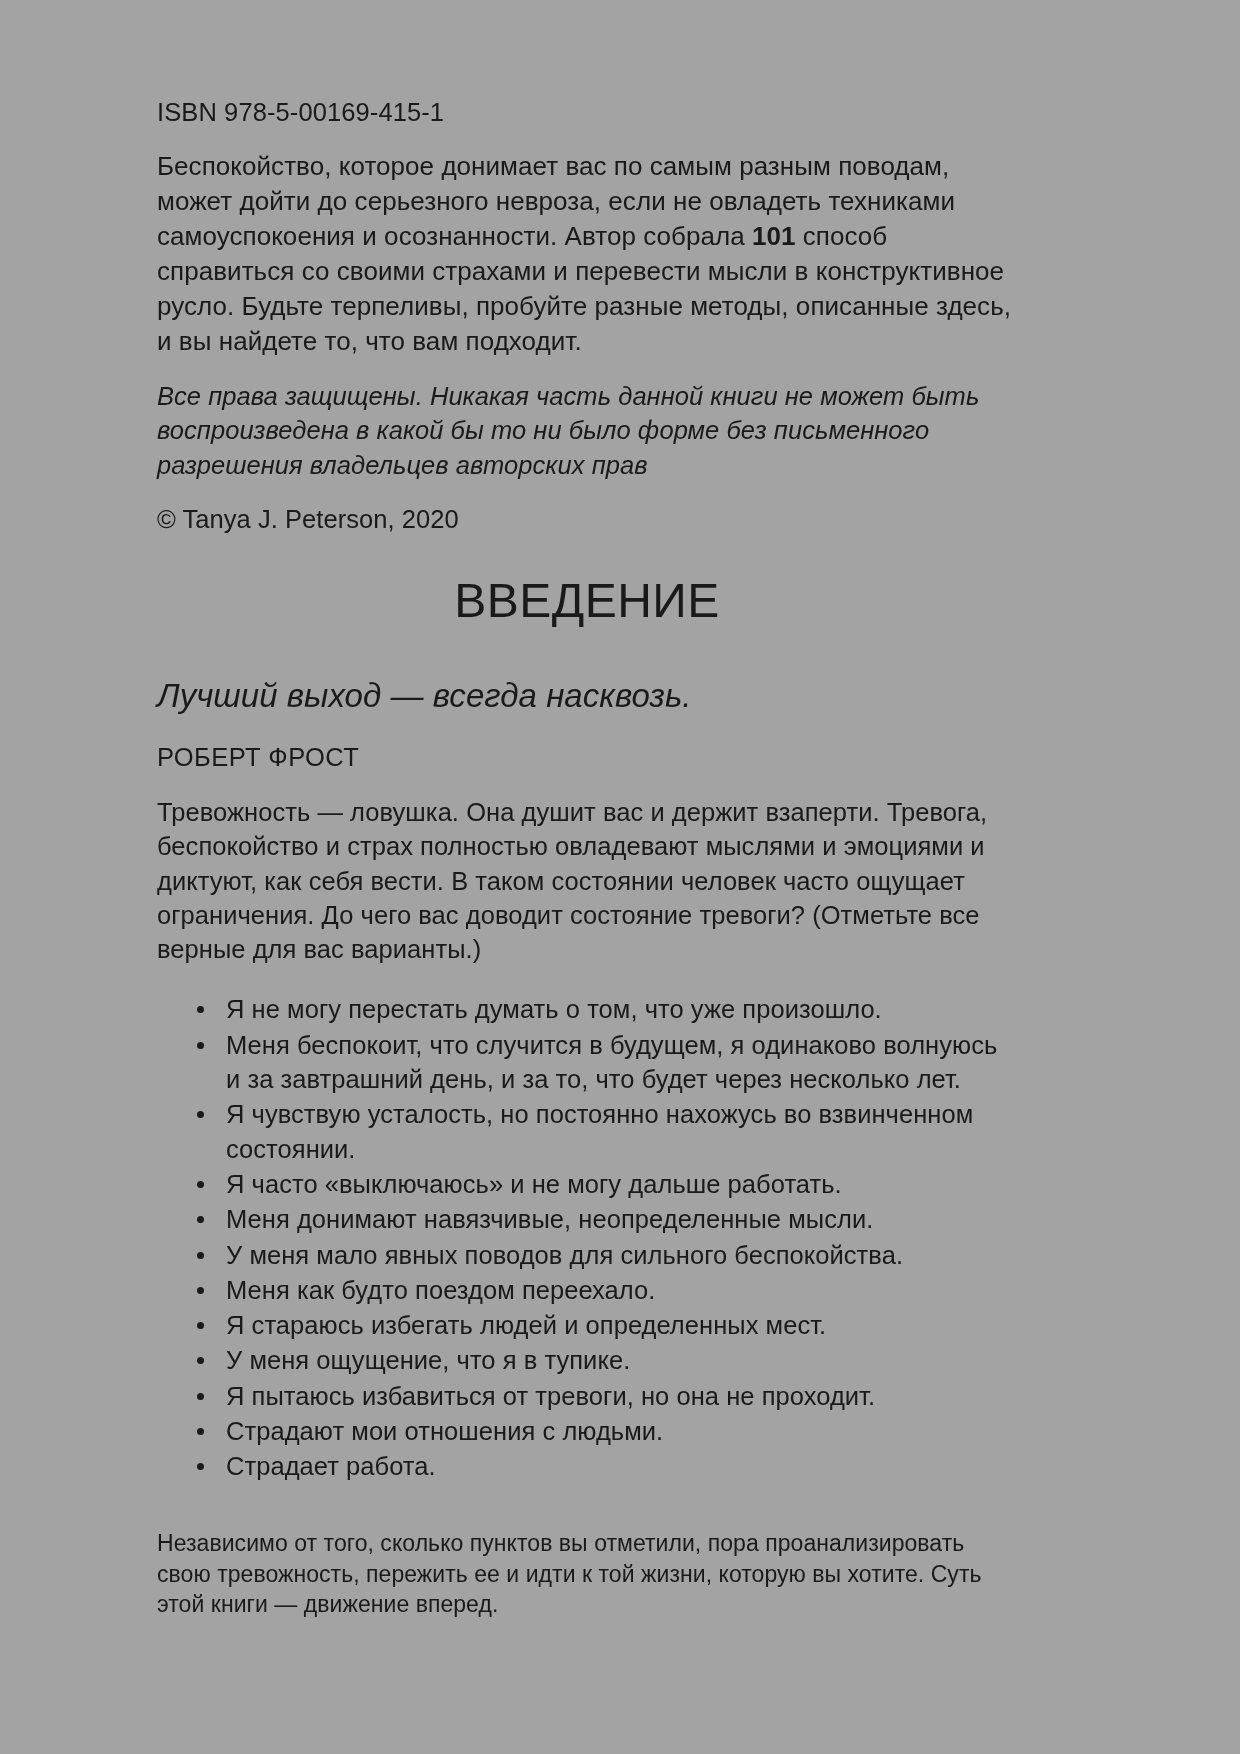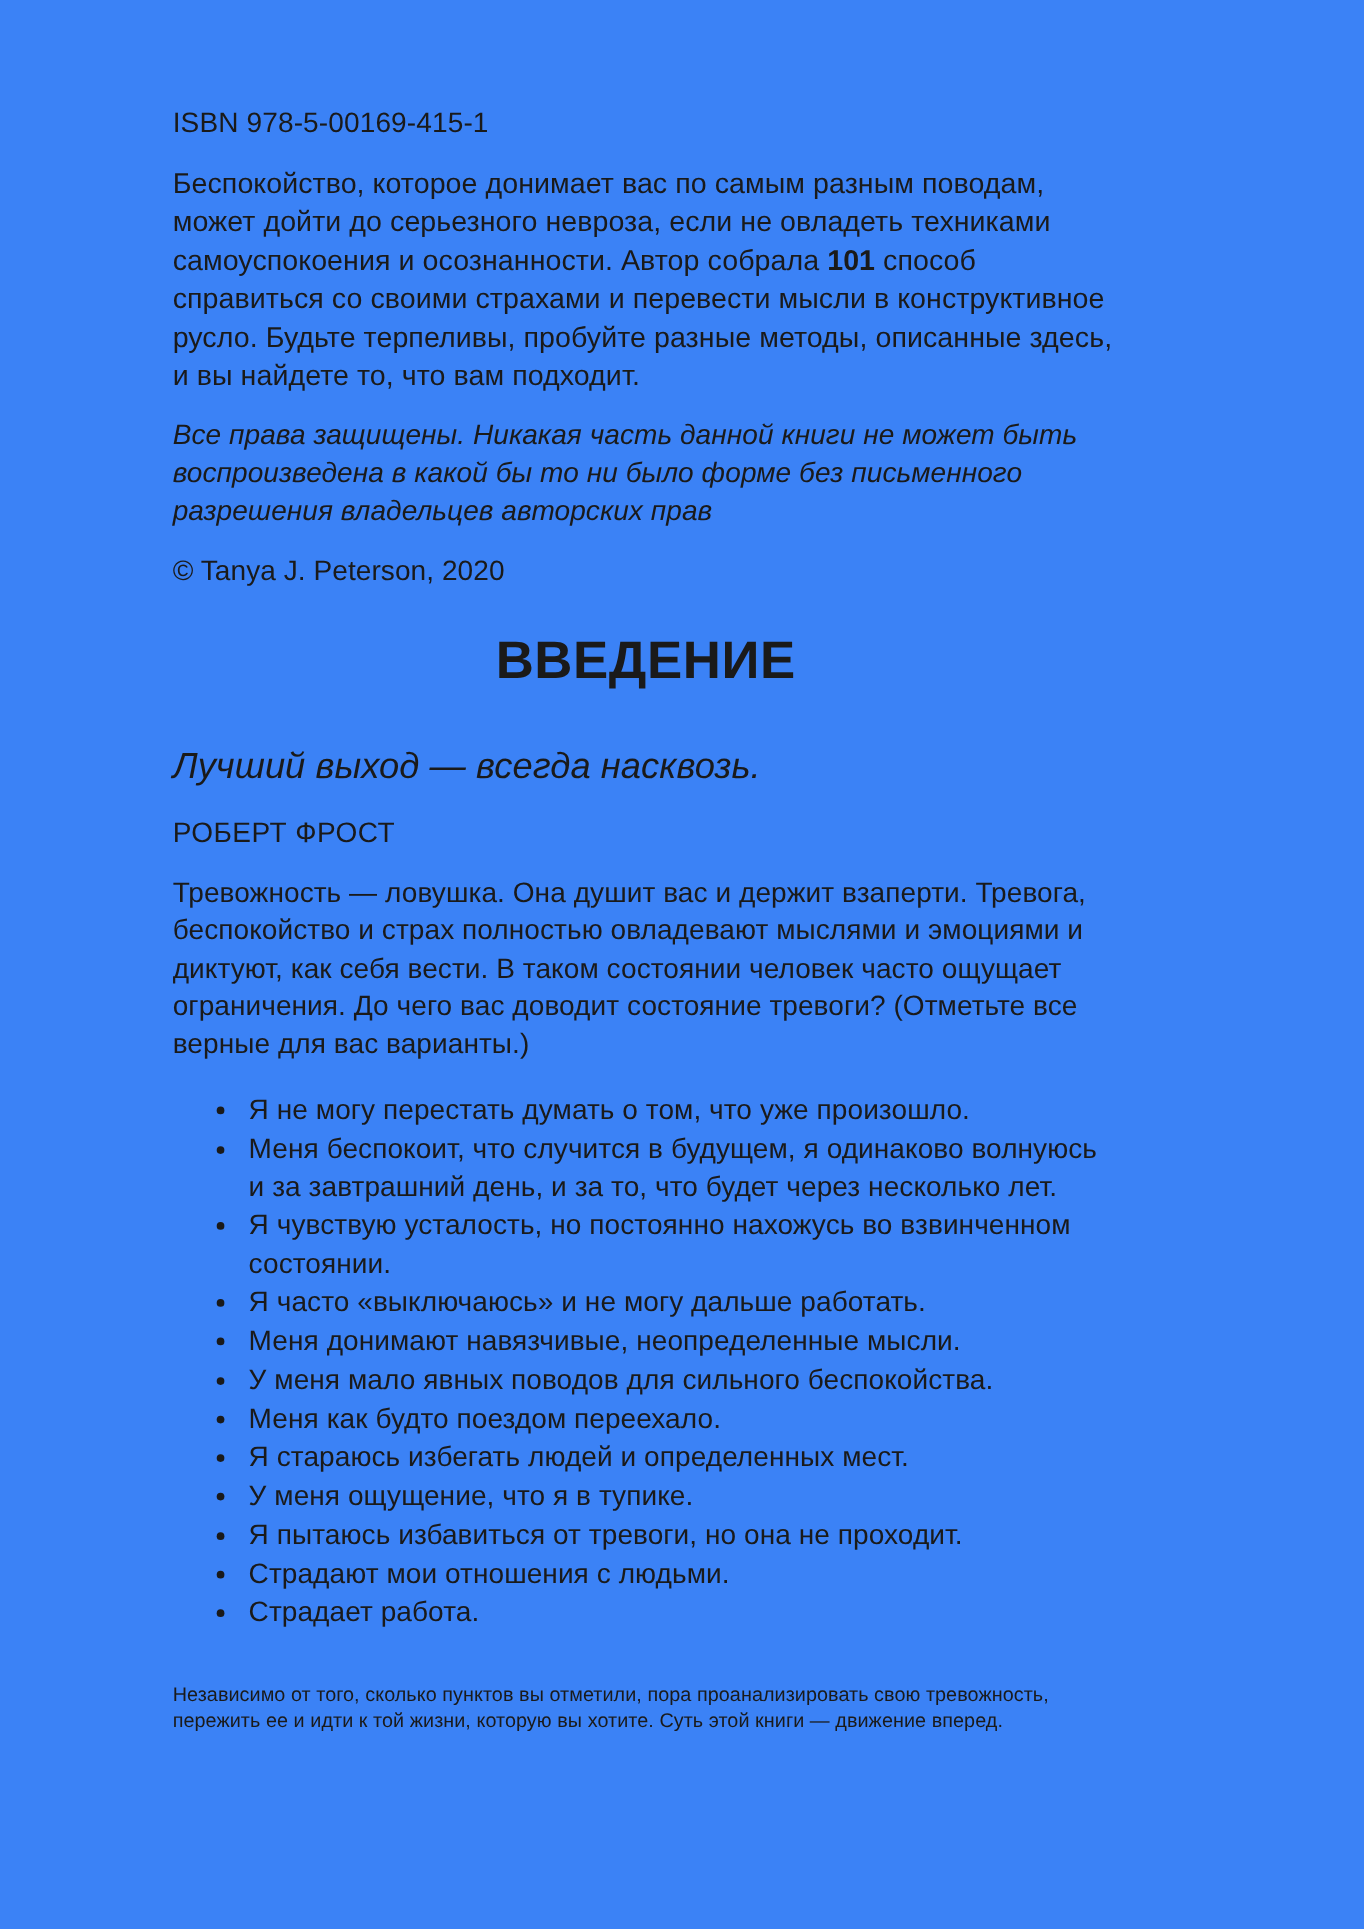--- a/index.html
+++ b/index.html
@@ -11,21 +11,21 @@
     width: 1240px;
     height: 1754px;
     font-family: "Liberation Sans", sans-serif;
     color: #1a1a1a;
     -webkit-font-smoothing: antialiased;
   }
   .page {
     position: relative;
     width: 1240px;
     height: 1754px;
-    background: #3b82f6;
+    background: #a3a3a3;
     box-sizing: border-box;
     padding: 96px 150px 40px 157px;
   }
   .content {
     width: 860px;
   }
   p {
     margin: 0;
   }
   .isbn {
@@ -56,21 +56,21 @@
     line-height: 1.345;
     letter-spacing: 0.05px;
     margin-bottom: 20px;
   }
   .copyline.last {
     margin-bottom: 0;
   }
   .chapter-title {
     text-align: center;
     font-size: 48px;
-    font-weight: 700;
+    font-weight: 400;
     line-height: 1.15;
     letter-spacing: 0.5px;
     margin-top: 37px;
     margin-bottom: 46px;
   }
   .epigraph {
     font-size: 33px;
     font-style: italic;
     line-height: 1.345;
     letter-spacing: 0.05px;
@@ -104,21 +104,21 @@
   ul.checklist li .dot {
     position: absolute;
     left: 40px;
     top: 14px;
     width: 7px;
     height: 7px;
     border-radius: 50%;
     background: #1a1a1a;
   }
   .closing {
-    font-size: 18px;
+    font-size: 23px;
     line-height: 1.345;
     letter-spacing: 0.05px;
     margin-top: 44px;
   }
 </style>
 </head>
 <body>
 
 <div class="page">
   <div class="content">

